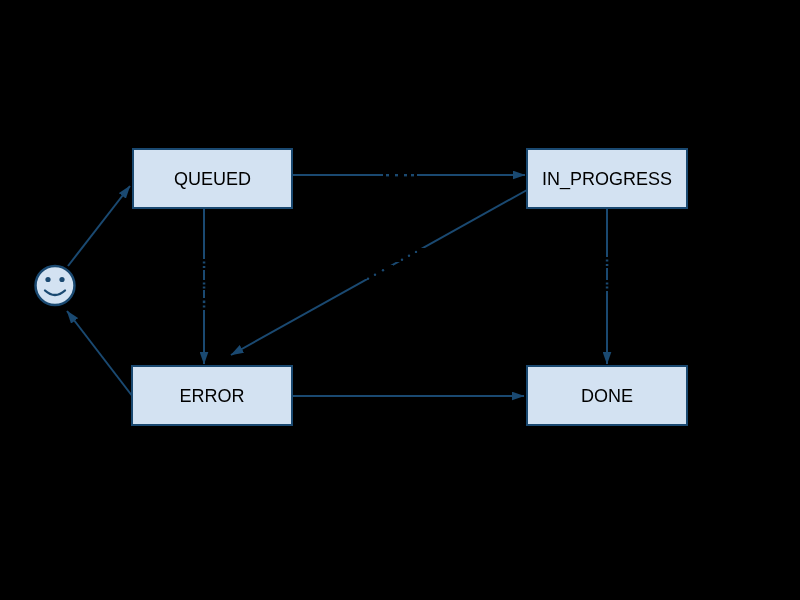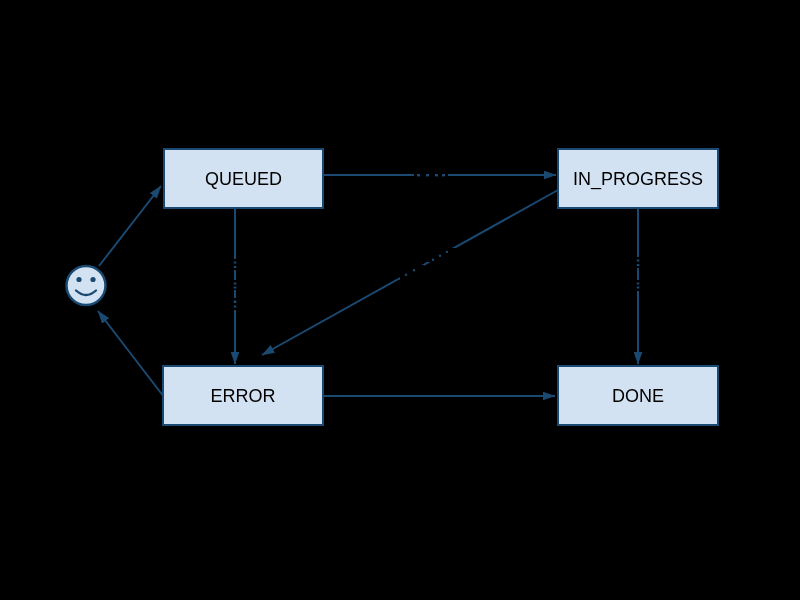--- a/index.html
+++ b/index.html
@@ -9,21 +9,20 @@
     width: 800px;
     height: 600px;
     background: var(--background, #000);
     overflow: hidden;
   }
   .stage {
     position: relative;
     width: 660px;
     height: 600px;
     background: var(--background, #000);
-    padding-left: 31px;
   }
   svg text.node-label {
     font-family: "Liberation Sans", sans-serif;
     font-size: 18px;
     fill: var(--node-text, #000);
     text-anchor: middle;
   }
   .node-box {
     fill: var(--node-fill, #d3e2f2);
     stroke: var(--node-stroke, #1a4971);

